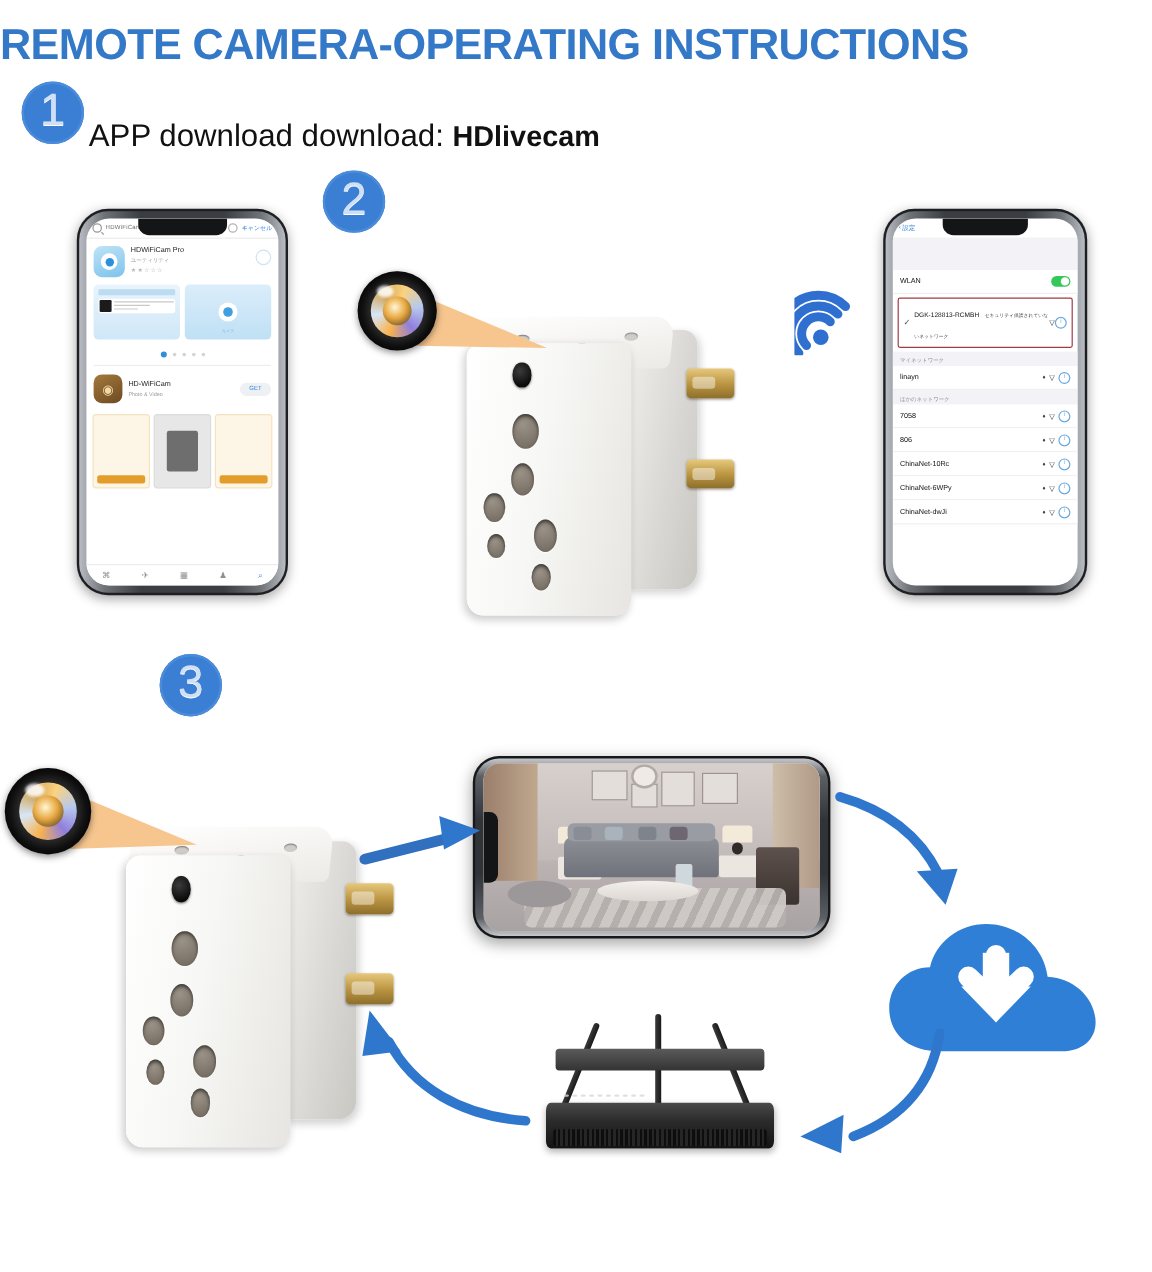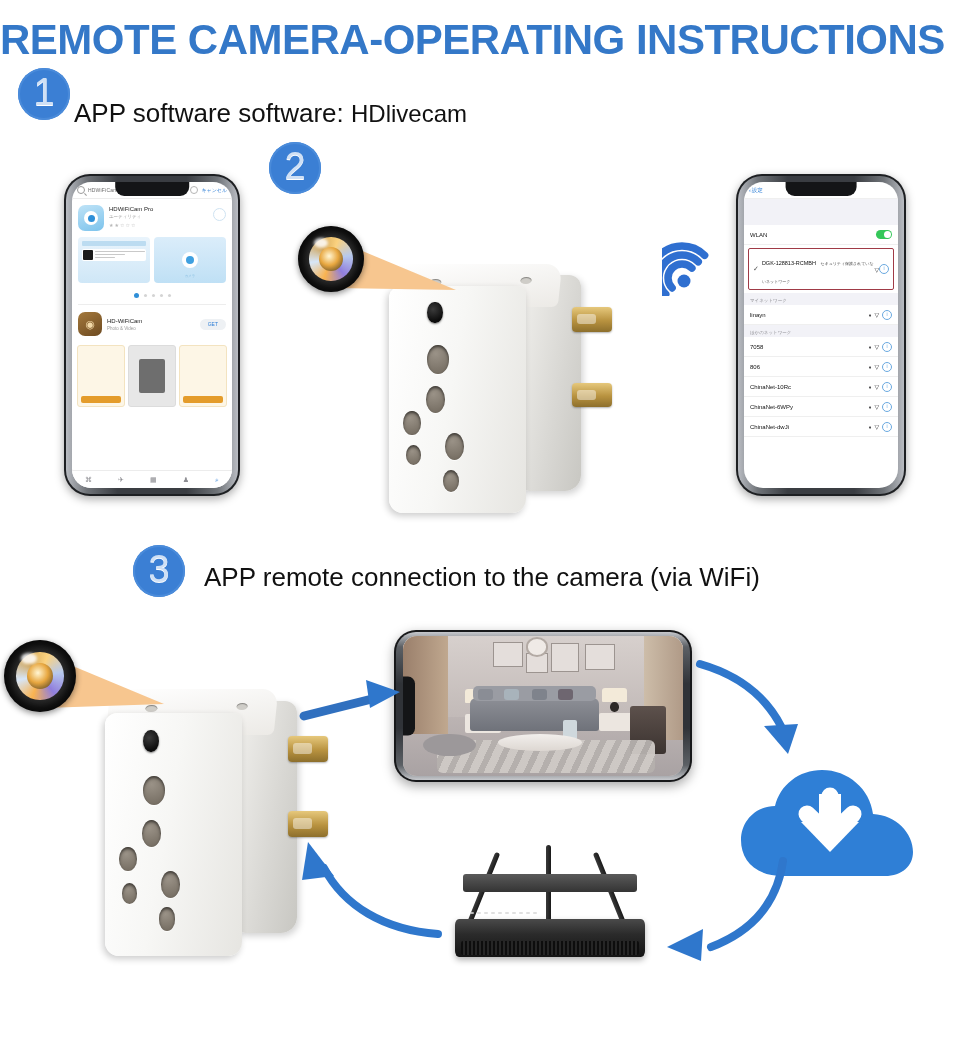--- a/index.html
+++ b/index.html
@@ -5,40 +5,40 @@
   html,body{margin:0;padding:0;}
   body{
     width:960px;height:1060px;background:#ffffff;overflow:hidden;position:relative;
     font-family:"Liberation Sans",sans-serif;color:#111;
   }
   .stage{position:relative;width:960px;height:1060px;}
 
   
   .title{
     position:absolute;left:0;top:16px;width:788px;text-align:center;
-    font-size:42px;font-weight:bold;letter-spacing:-0.5px;
+    font-size:36px;font-weight:bold;letter-spacing:-0.5px;
     color:#3478c8;font-family:"Liberation Sans",sans-serif;
     white-space:nowrap;
   }
 
   
   .badge{
     position:absolute;width:52px;height:52px;border-radius:50%;
     background:#3b7fd4;
     display:flex;align-items:center;justify-content:center;
     font-size:38px;line-height:1;font-weight:normal;color:#cfe0f5;
     text-shadow:0 1px 0 #fff;
     box-shadow:inset 0 0 0 2px #4a8bda;
   }
   .badge span{display:block;transform:translateY(-2px);}
   .step-text{
     position:absolute;font-size:26px;color:#111;white-space:nowrap;
     font-family:"Liberation Sans",sans-serif;
   }
-  .step-text .appname{font-size:24px;}
+  .step-text .appname{font-size:24px;font-weight:bold;}
 
   
   .phone{
     position:absolute;border-radius:26px;background:#1d1f22;
     box-shadow:0 3px 10px rgba(0,0,0,.35);
     padding:5px;box-sizing:border-box;
   }
   .phone .bezel{
     position:absolute;inset:2px;border-radius:24px;
     background:linear-gradient(90deg,#b9bcc2,#6f7378 12%,#3a3d42 30%,#3a3d42 70%,#6f7378 88%,#b9bcc2);
@@ -305,21 +305,21 @@
 <body>
 
 <div class="stage">
 
   <div class="title">REMOTE CAMERA-OPERATING INSTRUCTIONS</div>
 
   <div class="badge" style="left:18px;top:68px;">
     <span>1</span>
   </div>
   <div class="step-text" style="left:74px;top:98px;">
-    <span>APP software software:</span>
+    <span>APP download download:</span>
     <span class="appname">HDlivecam</span>
   </div>
 
   <div class="phone" style="left:64px;top:174px;width:176px;height:322px;">
     <div class="bezel"></div>
     <div class="screen">
       <div class="notch"></div>
 
       <div class="as-search">
         <span class="mag"></span>
@@ -527,21 +527,20 @@
             <span class="ic-wifi">▽</span>
             <span class="ic-info">i</span>
           </span>
       </div>
     </div>
   </div>
 
   <div class="badge" style="left:133px;top:545px;">
     <span>3</span>
   </div>
-  <div class="step-text" style="left:204px;top:562px;">APP remote connection to the camera (via WiFi)</div>
 
   <div class="plug" style="left:86px;top:672px;width:240px;height:290px;">
     <div class="side"></div>
     <div class="top">
       <span class="tinyhole" style="left:22%;top:34%;"></span>
       <span class="tinyhole" style="left:52%;top:52%;"></span>
       <span class="tinyhole" style="left:76%;top:30%;"></span>
     </div>
     <div class="face">
       <span class="lens" style="left:28%;top:7%;width:11%;height:9%;"></span>

